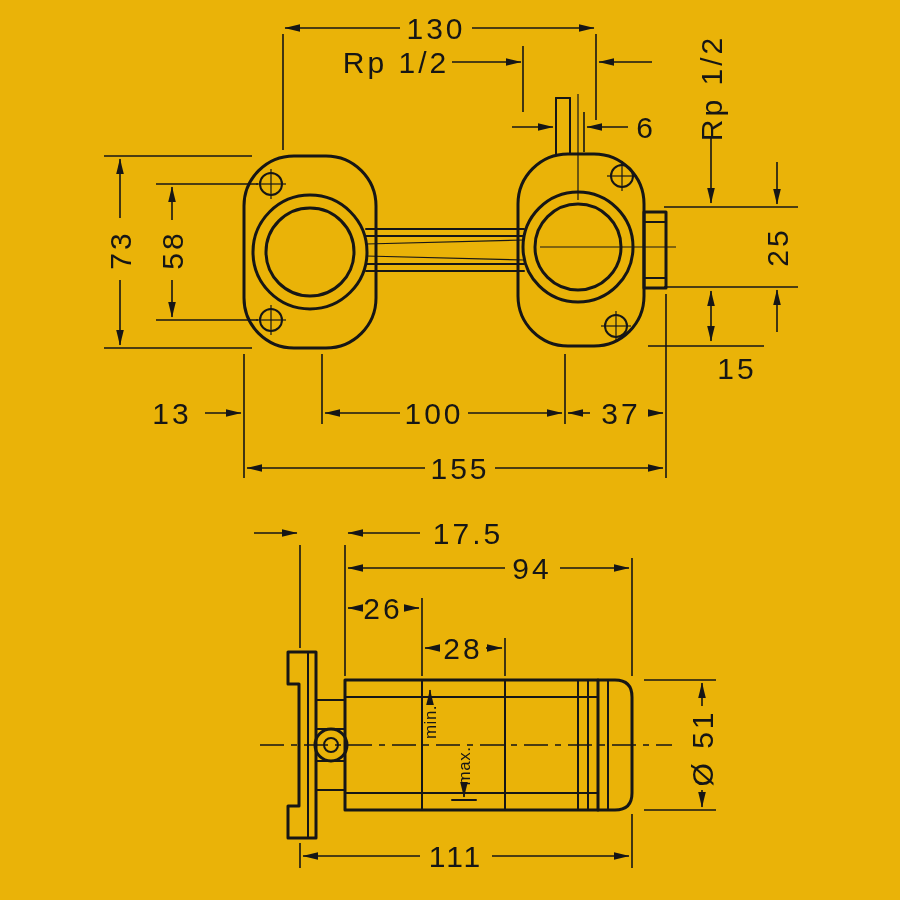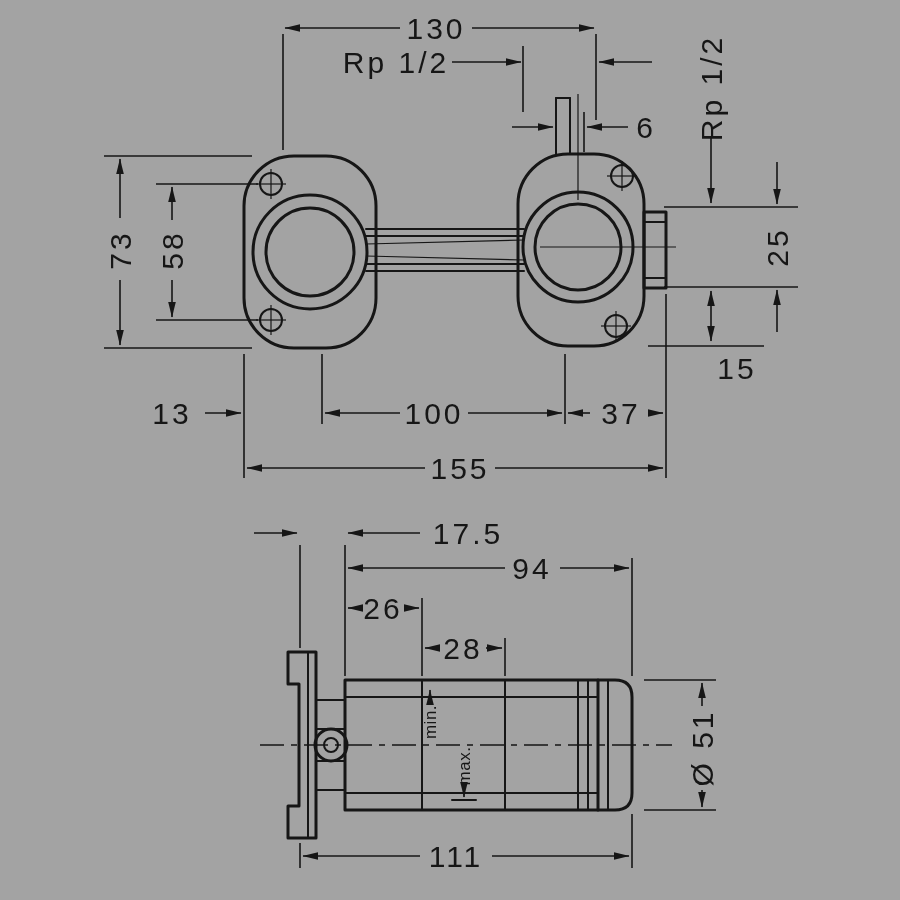--- a/index.html
+++ b/index.html
@@ -1,16 +1,16 @@
 <!DOCTYPE html>
 <html><head>
 <meta charset="utf-8">
 <style>
   html,body{margin:0;padding:0;background:#ffffff;}
-  .frame{width:900px;height:900px;background:#a3a3a3;overflow:hidden;}
+  .frame{width:900px;height:900px;background:#eab308;overflow:hidden;}
   svg text{font-family:"Liberation Sans","DejaVu Sans",sans-serif;fill:#161616;font-weight:400;}
   .dimtext{font-size:30px;letter-spacing:3px;text-anchor:middle;dominant-baseline:central;}
   .smalltext{font-size:17px;letter-spacing:.5px;text-anchor:middle;dominant-baseline:central;}
   .outline{fill:none;stroke:#161616;stroke-width:3;stroke-linecap:round;stroke-linejoin:round;}
   .detail{fill:none;stroke:#161616;stroke-width:2;stroke-linecap:round;}
   .thin{fill:none;stroke:#161616;stroke-width:1.2;}
   .dim{fill:none;stroke:#161616;stroke-width:1.6;stroke-linecap:butt;}
   .cl{fill:none;stroke:#161616;stroke-width:1.4;stroke-dasharray:24 7 6 7;}
 </style>
 </head>

